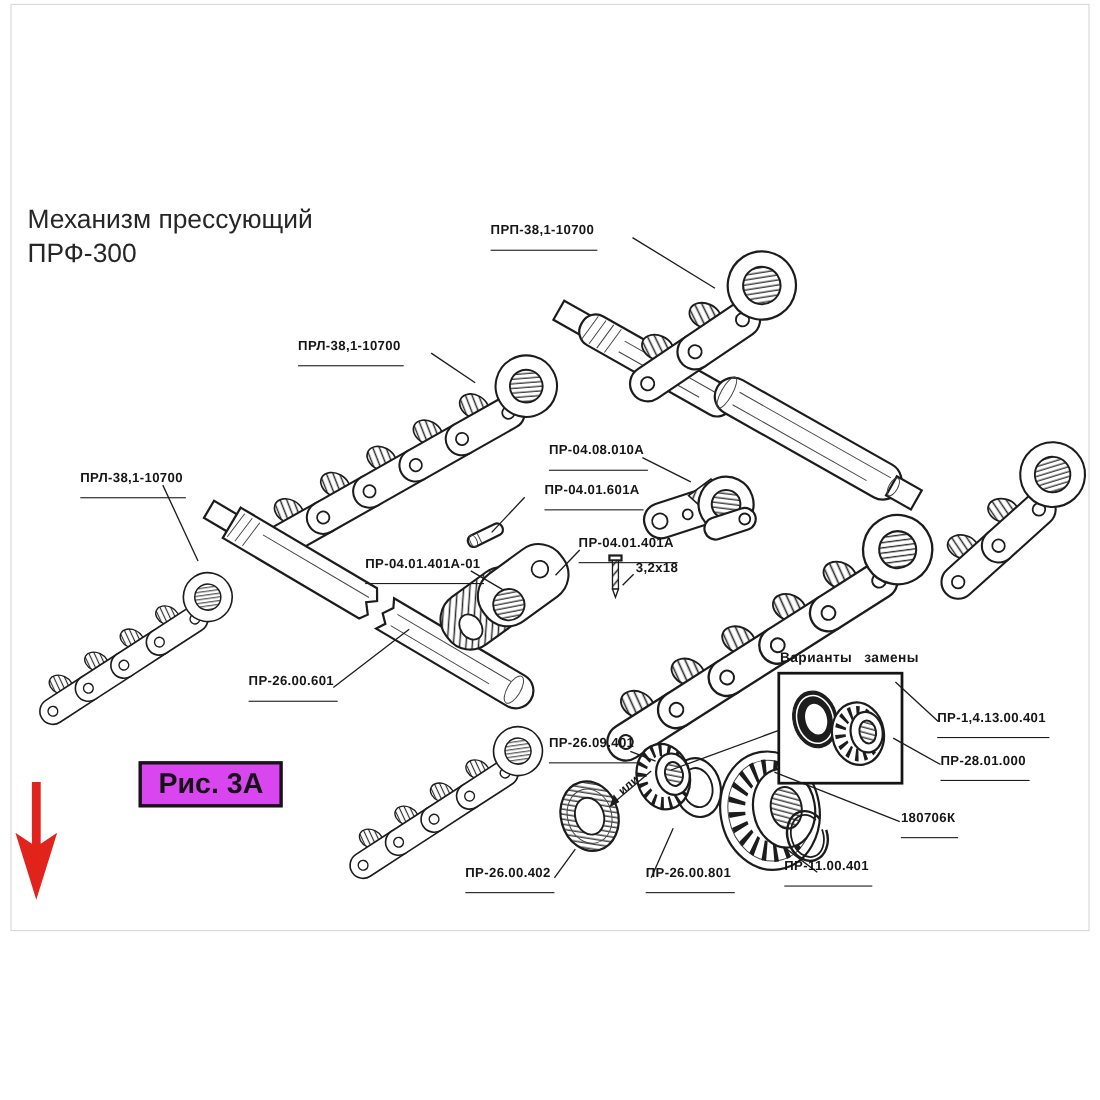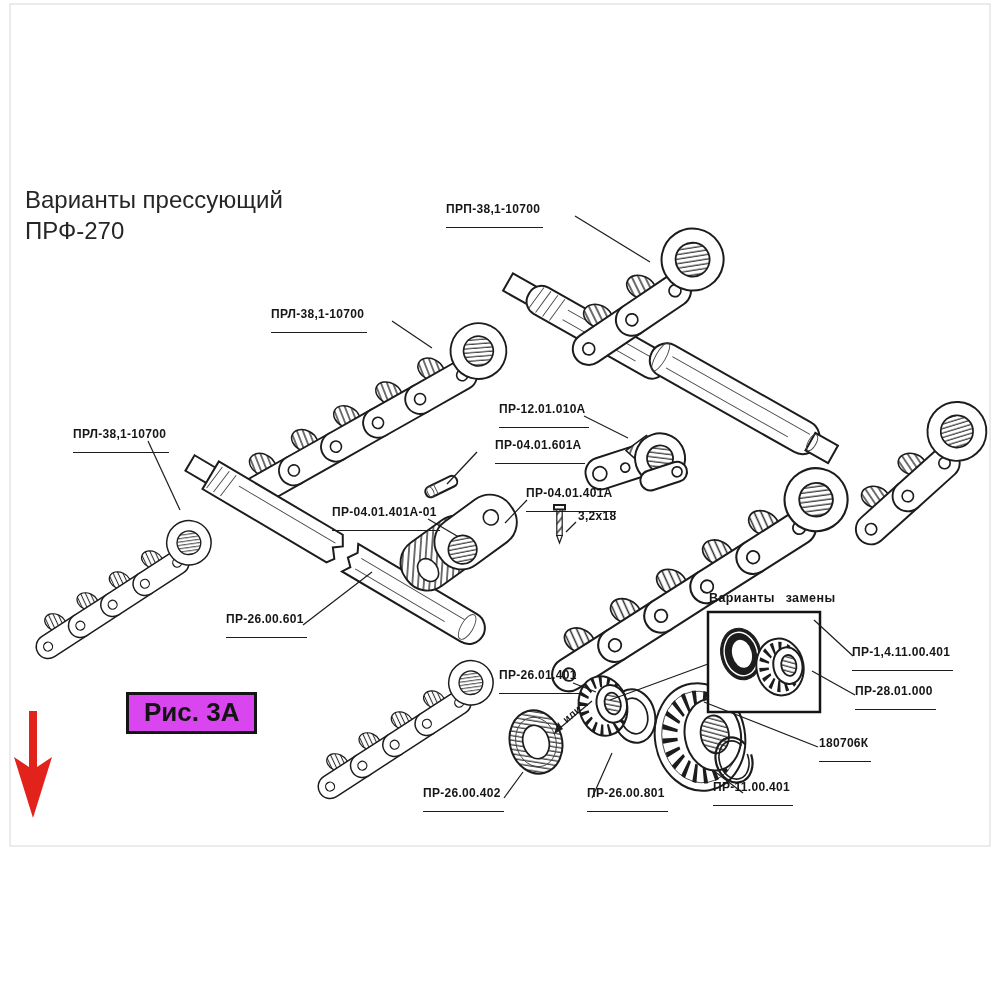--- a/index.html
+++ b/index.html
@@ -221,37 +221,37 @@
     <path class="ld" d="M818,747 L704,702"></path>
 
     <path class="ld" d="M592,701 L560,728"></path>
     <path d="M554,734 L563,729 L558,722 z" fill="#1c1c1c"></path>
   </g>
 
   <path d="M33,818 L14,757 L29,767 L29,711 L37,711 L37,767 L52,757 z" fill="#e2231c"></path>
 </svg>
 
   <div class="title">
-    <div>Варианты прессующий</div>
-    <div>ПРФ-270</div>
+    <div>Механизм прессующий</div>
+    <div>ПРФ-300</div>
   </div>
 
   <div class="lbl" style="left:446px;top:202px">ПРП-38,1-10700</div>
   <div class="lbl" style="left:271px;top:307px">ПРЛ-38,1-10700</div>
   <div class="lbl" style="left:73px;top:427px">ПРЛ-38,1-10700</div>
-  <div class="lbl" style="left:499px;top:402px">ПР-12.01.010А</div>
+  <div class="lbl" style="left:499px;top:402px">ПР-04.08.010А</div>
   <div class="lbl" style="left:495px;top:438px">ПР-04.01.601А</div>
   <div class="lbl" style="left:526px;top:486px">ПР-04.01.401А</div>
   <div class="lbl" style="left:332px;top:505px">ПР-04.01.401А-01</div>
   <div class="lbl nou" style="left:578px;top:509px">3,2х18</div>
   <div class="lbl" style="left:226px;top:612px">ПР-26.00.601</div>
   <div class="lbl nou variants-title" style="left:709px;top:591px">Варианты замены</div>
-  <div class="lbl" style="left:852px;top:645px">ПР-1,4.11.00.401</div>
+  <div class="lbl" style="left:852px;top:645px">ПР-1,4.13.00.401</div>
   <div class="lbl" style="left:855px;top:684px">ПР-28.01.000</div>
-  <div class="lbl" style="left:499px;top:668px">ПР-26.01.401</div>
+  <div class="lbl" style="left:499px;top:668px">ПР-26.09.401</div>
   <div class="lbl nou or" style="left:560px;top:716px">или</div>
   <div class="lbl" style="left:423px;top:786px">ПР-26.00.402</div>
   <div class="lbl" style="left:587px;top:786px">ПР-26.00.801</div>
   <div class="lbl" style="left:713px;top:780px">ПР-11.00.401</div>
   <div class="lbl" style="left:819px;top:736px">180706К</div>
 
   <div class="figbox">Рис. 3А</div>
 
 </div>
 

